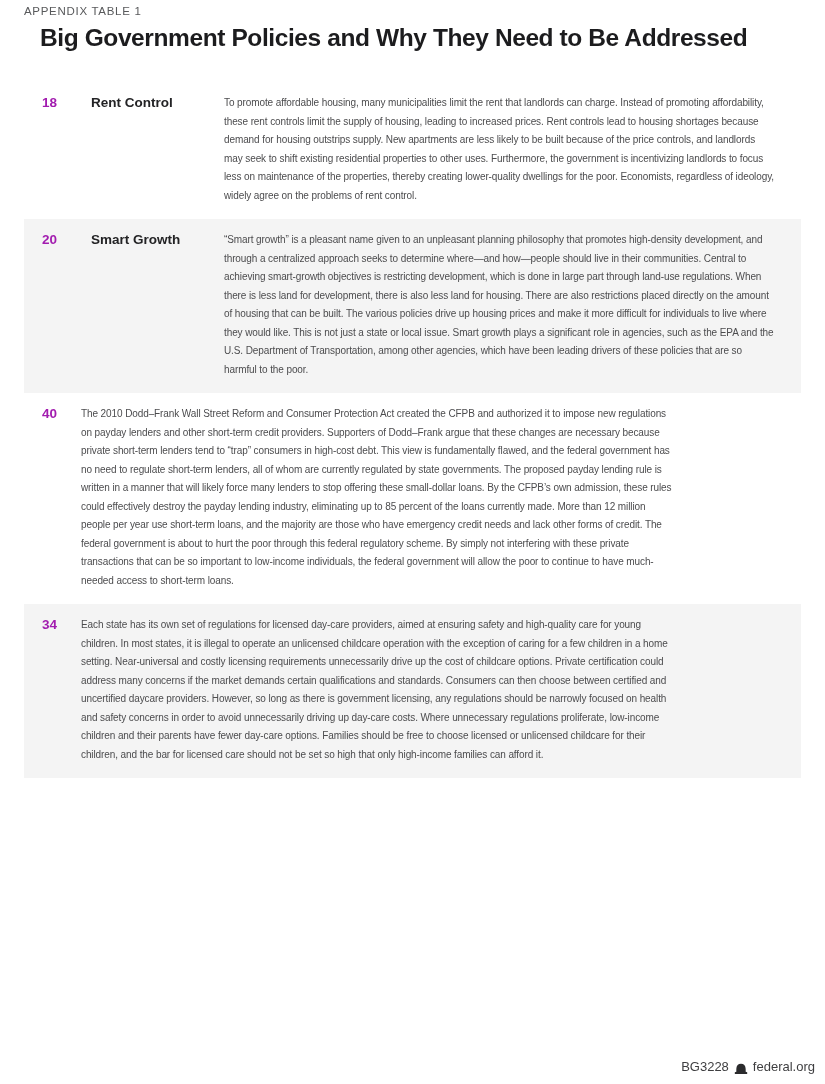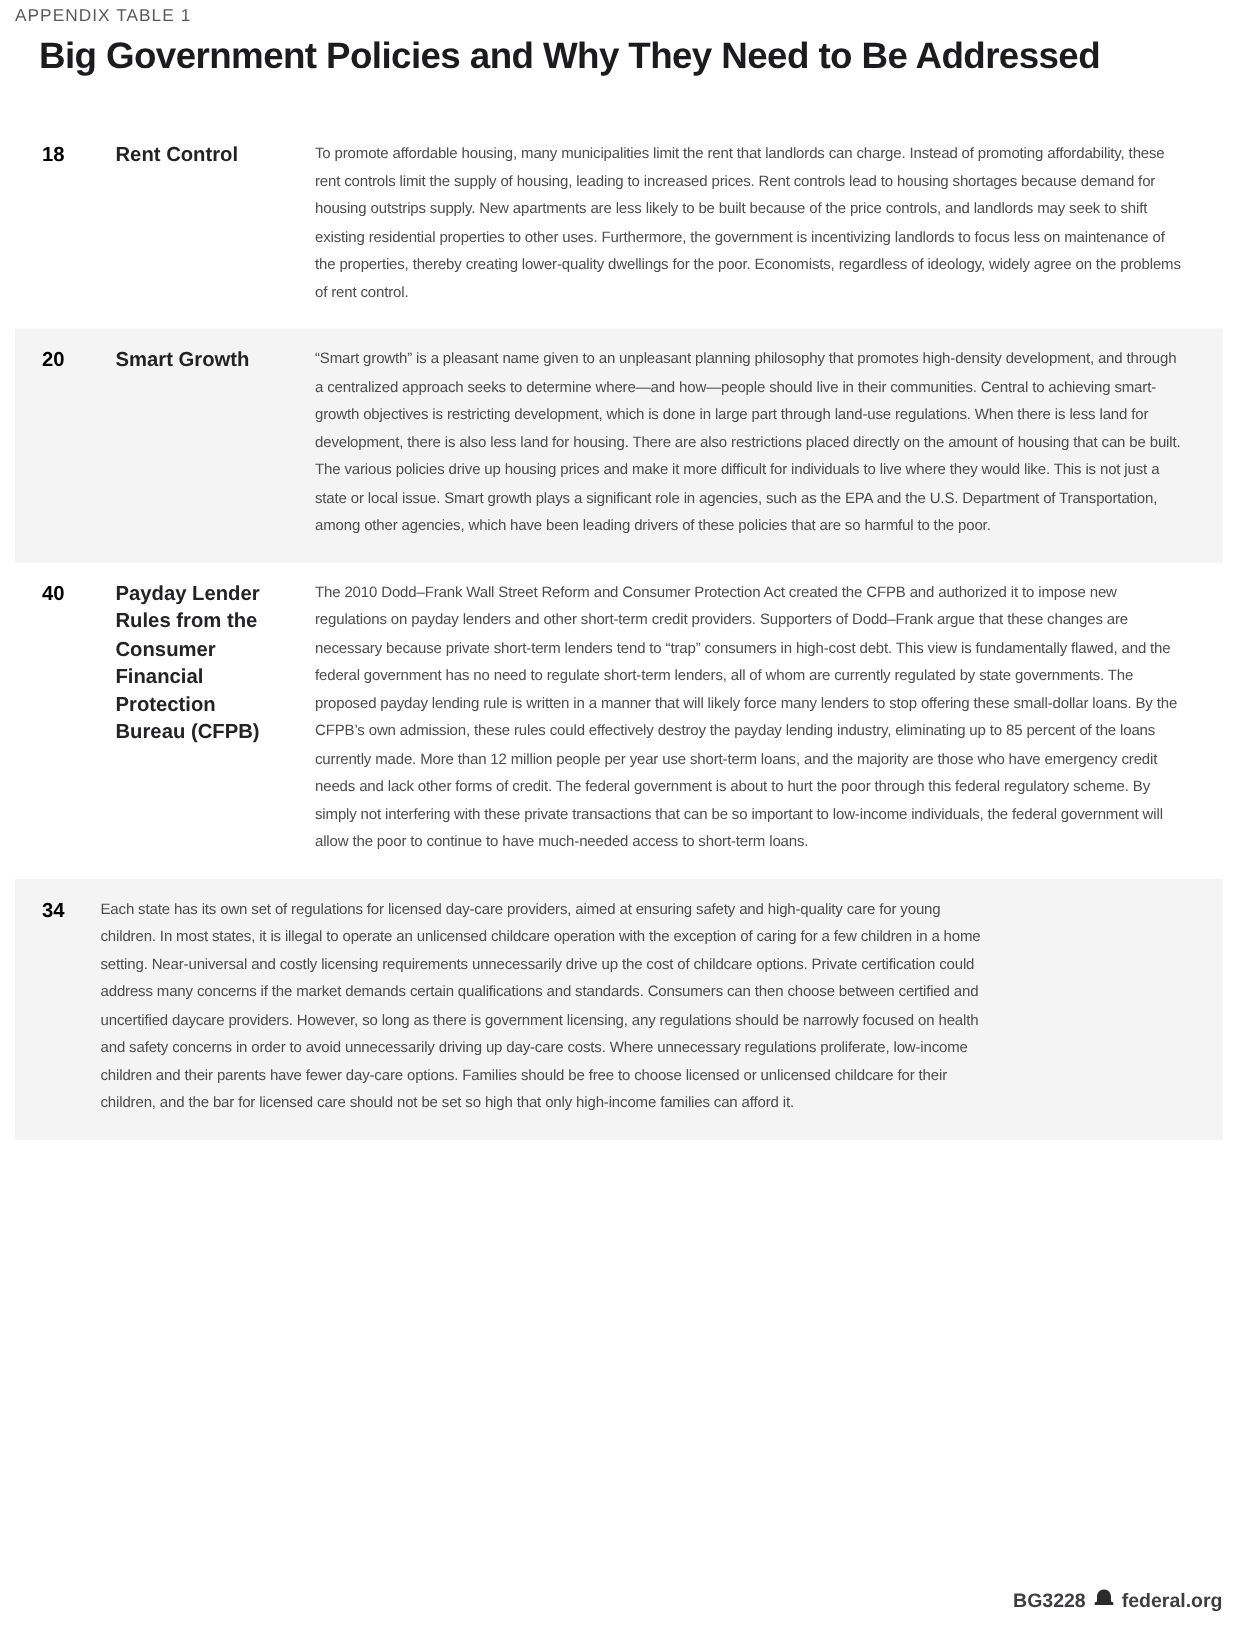--- a/index.html
+++ b/index.html
@@ -5,21 +5,21 @@
   * { box-sizing: border-box; }
   html, body { margin: 0; padding: 0; }
   body {
     width: 825px;
     height: 1084px;
     position: relative;
     overflow: hidden;
     background: #ffffff;
     font-family: "Liberation Sans", sans-serif;
   }
-  .page { padding: 0 10px; }
+  .page { padding: 0 24px; }
 
   .eyebrow {
     margin-top: 5px;
     font-size: 11.5px;
     letter-spacing: 0.7px;
     color: #58595b;
   }
   .page-title {
     margin-top: 7px;
     font-size: 24.5px;
@@ -35,21 +35,21 @@
     padding: 12px 26px 14px 18px;
   }
   .row.shaded { background: #f4f4f4; }
 
   .row-number {
     flex: none;
     width: 22px;
     font-size: 13.5px;
     font-weight: 700;
     line-height: 18.5px;
-    color: #000000;
+    color: #a21caf;
   }
   .row-title {
     flex: none;
     width: 116px;
     margin-left: 27px;
     font-size: 13.5px;
     font-weight: 700;
     line-height: 18.5px;
     color: #232325;
   }
@@ -61,25 +61,24 @@
     line-height: 18.5px;
     letter-spacing: -0.1px;
     color: #4c4c4e;
   }
 
   .footer {
     position: absolute;
     top: 1059px;
     right: 10px;
     display: flex;
-    align-items: flex-start;
+    align-items: flex-end;
     gap: 5px;
     font-size: 13px;
     color: #3e3e40;
-    font-weight: bold;
   }
   .footer .bell { display: inline-block; line-height: 0; }
   .footer .bell svg { fill: #2b2b2d; }
 </style>
 </head>
 <body>
 
 <div class="page">
 
   <div class="eyebrow">APPENDIX TABLE 1</div>
@@ -94,21 +93,20 @@
     </div>
 
     <div class="row shaded">
       <div class="row-number">20</div>
       <div class="row-title">Smart Growth</div>
       <div class="row-body">“Smart growth” is a pleasant name given to an unpleasant planning philosophy that promotes high-density development, and through a centralized approach seeks to determine where—and how—people should live in their communities. Central to achieving smart-growth objectives is restricting development, which is done in large part through land-use regulations. When there is less land for development, there is also less land for housing. There are also restrictions placed directly on the amount of housing that can be built. The various policies drive up housing prices and make it more difficult for individuals to live where they would like. This is not just a state or local issue. Smart growth plays a significant role in agencies, such as the EPA and the U.S. Department of Transportation, among other agencies, which have been leading drivers of these policies that are so harmful to the poor.</div>
     </div>
 
     <div class="row">
       <div class="row-number">40</div>
-      <div class="row-title">Payday Lender Rules from the Consumer Financial Protection Bureau (CFPB)</div>
       <div class="row-body">The 2010 Dodd–Frank Wall Street Reform and Consumer Protection Act created the CFPB and authorized it to impose new regulations on payday lenders and other short-term credit providers. Supporters of Dodd–Frank argue that these changes are necessary because private short-term lenders tend to “trap” consumers in high-cost debt. This view is fundamentally flawed, and the federal government has no need to regulate short-term lenders, all of whom are currently regulated by state governments. The proposed payday lending rule is written in a manner that will likely force many lenders to stop offering these small-dollar loans. By the CFPB’s own admission, these rules could effectively destroy the payday lending industry, eliminating up to 85 percent of the loans currently made. More than 12 million people per year use short-term loans, and the majority are those who have emergency credit needs and lack other forms of credit. The federal government is about to hurt the poor through this federal regulatory scheme. By simply not interfering with these private transactions that can be so important to low-income individuals, the federal government will allow the poor to continue to have much-needed access to short-term loans.</div>
     </div>
 
     <div class="row shaded">
       <div class="row-number">34</div>
       <div class="row-body">Each state has its own set of regulations for licensed day-care providers, aimed at ensuring safety and high-quality care for young children. In most states, it is illegal to operate an unlicensed childcare operation with the exception of caring for a few children in a home setting. Near-universal and costly licensing requirements unnecessarily drive up the cost of childcare options. Private certification could address many concerns if the market demands certain qualifications and standards. Consumers can then choose between certified and uncertified daycare providers. However, so long as there is government licensing, any regulations should be narrowly focused on health and safety concerns in order to avoid unnecessarily driving up day-care costs. Where unnecessary regulations proliferate, low-income children and their parents have fewer day-care options. Families should be free to choose licensed or unlicensed childcare for their children, and the bar for licensed care should not be set so high that only high-income families can afford it.</div>
     </div>
 
   </div>
 </div>

